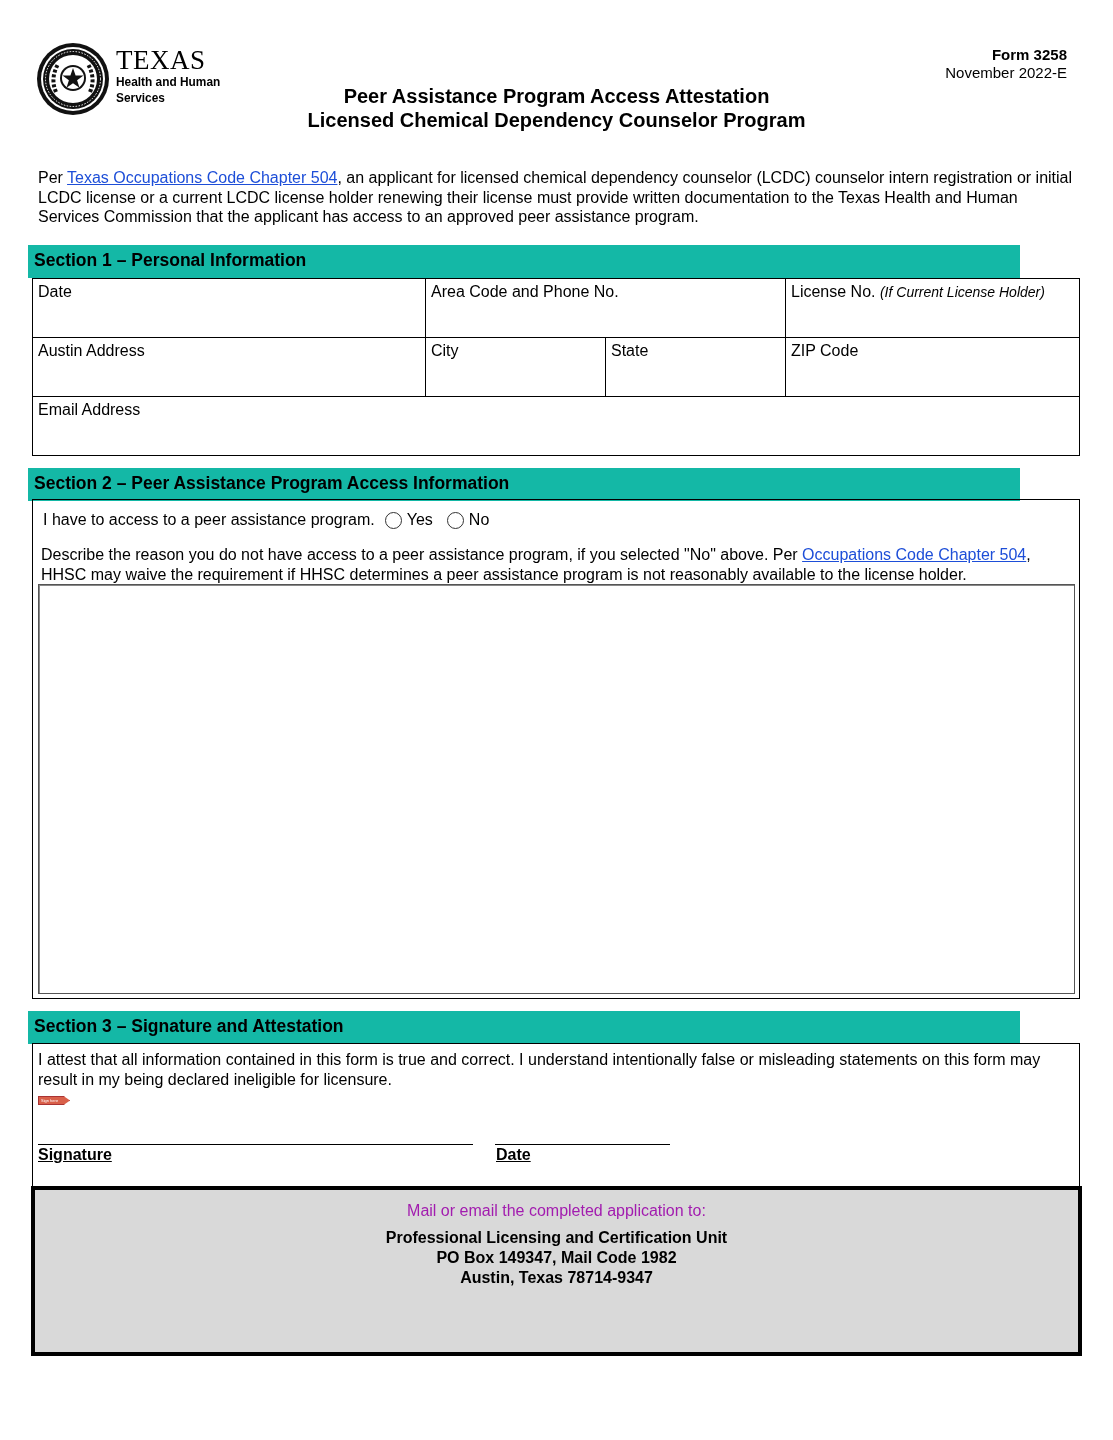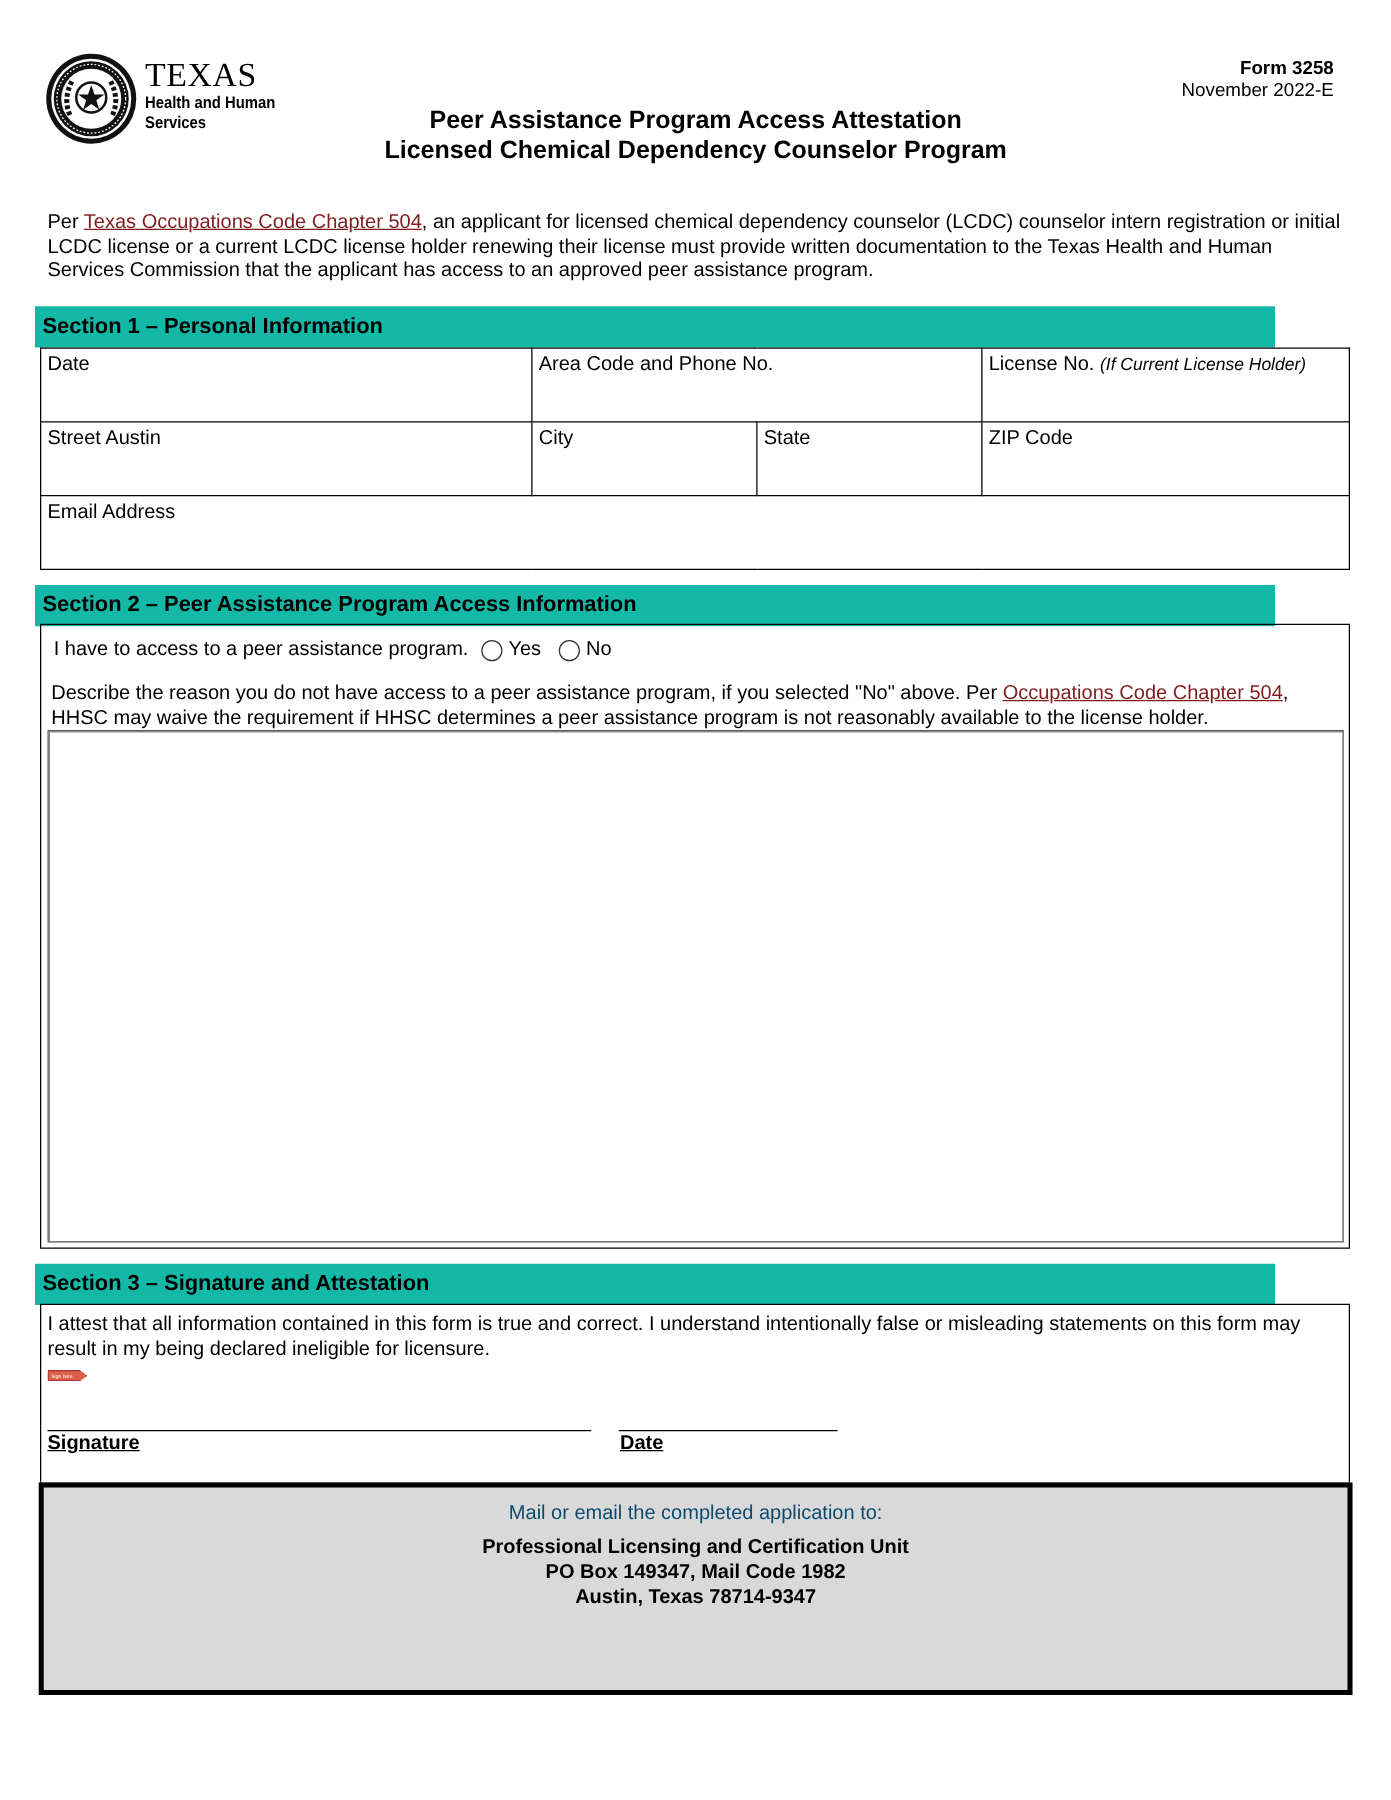--- a/index.html
+++ b/index.html
@@ -11,42 +11,42 @@
   .logo-text { margin-left: 6px; line-height: 1; }
   .logo-texas { font-family: "Liberation Serif", serif; font-size: 27px; letter-spacing: 0.5px; display: block; margin-top: -6px; }
   .logo-sub { font-family: "Liberation Sans", sans-serif; font-weight: bold; font-size: 13.5px; display: block; line-height: 16px; transform: scaleX(0.88); transform-origin: left; }
 
   .form-meta { position: absolute; right: 46px; top: 46px; text-align: right; font-size: 15px; line-height: 18px; }
   .form-number { font-weight: bold; }
 
   .title { position: absolute; left: 0; top: 84px; width: 1113px; text-align: center; font-weight: bold; font-size: 20px; line-height: 24px; }
 
   .intro { position: absolute; left: 38px; top: 168px; width: 1040px; font-size: 16px; line-height: 19.5px; }
-  a.link { color: #7f1d1d; text-decoration: underline; }
+  a.link { color: #1d4ed8; text-decoration: underline; }
 
   .section-header { position: absolute; left: 28px; width: 992px; height: 33px; background: #14b8a6; font-weight: bold; font-size: 17.5px; padding: 5px 6px; }
 
   .grid-table { position: absolute; left: 32px; top: 278px; width: 1048px; border: 1px solid #000; border-collapse: collapse; }
   .grid-table td { border: 1px solid #000; vertical-align: top; padding: 4px 5px; font-size: 16px; height: 59px; }
   .grid-table .italic { font-style: italic; font-size: 14px; }
 
   .sec2-box { position: absolute; left: 32px; top: 499px; width: 1048px; height: 500px; border: 1px solid #000; }
   .radio-line { position: absolute; left: 10px; top: 11px; font-size: 16px; display: flex; align-items: center; }
   .radio { display: inline-block; width: 17px; height: 17px; border: 1px solid #333; border-radius: 50%; margin: 0 5px 0 10px; background: #fff; }
   .describe { position: absolute; left: 8px; top: 45px; width: 1030px; font-size: 16px; line-height: 19.5px; }
   .textarea { position: absolute; left: 5px; top: 84px; width: 1037px; height: 410px; border: 1px solid #555; box-shadow: inset 1px 1px 0 #888; background: #fff; resize: none; }
 
   .sec3-box { position: absolute; left: 32px; top: 1043px; width: 1048px; height: 144px; border: 1px solid #000; }
   .attest { position: absolute; left: 5px; top: 6px; width: 1035px; font-size: 16px; line-height: 20px; }
   .sig-tag { position: absolute; left: 5px; top: 52px; width: 32px; height: 9px; background: #d9604a; border: 1px solid #a33; clip-path: polygon(0 0, 80% 0, 100% 50%, 80% 100%, 0 100%); font-size: 4px; color: #fff; line-height: 7px; padding-left: 2px; }
   .sig-line { position: absolute; top: 100px; height: 1px; background: #000; }
   .sig-label { position: absolute; top: 102px; font-weight: bold; font-size: 16px; text-decoration: underline; }
 
   .mail-box { position: absolute; left: 31px; top: 1186px; width: 1051px; height: 170px; border: 4px solid #000; background: #d9d9d9; text-align: center; }
-  .mail-intro { margin-top: 12px; font-size: 16px; color: #0c4a6e; }
+  .mail-intro { margin-top: 12px; font-size: 16px; color: #a21caf; }
   .mail-addr { margin-top: 8px; font-weight: bold; font-size: 16px; line-height: 20px; }
   .mail-email { margin-top: 10px; font-weight: bold; font-size: 16px; }
 </style>
 </head>
 <body>
 
 <div class="logo">
   <svg class="seal" viewBox="0 0 74 74">
     <circle cx="37" cy="37" r="36" fill="#111"></circle>
     <circle cx="37" cy="37" r="32" fill="#fff"></circle>
@@ -80,21 +80,21 @@
 
 <div class="section-header" style="top:245px;">Section 1 – Personal Information</div>
 <table class="grid-table">
   <tbody>
       <tr>
     <td style="width:393px;"><span>Date</span></td>
     <td colspan="2" style="width:360px;"><span>Area Code and Phone No.</span></td>
     <td><span>License No.</span> <span class="italic">(If Current License Holder)</span></td>
   </tr>
   <tr>
-    <td><span>Street Austin</span></td>
+    <td><span>Austin Address</span></td>
     <td style="width:180px;"><span>City</span></td>
     <td style="width:180px;"><span>State</span></td>
     <td><span>ZIP Code</span></td>
   </tr>
   <tr>
     <td colspan="4"><span>Email Address</span></td>
   </tr>
 </tbody>
   </table>
 

